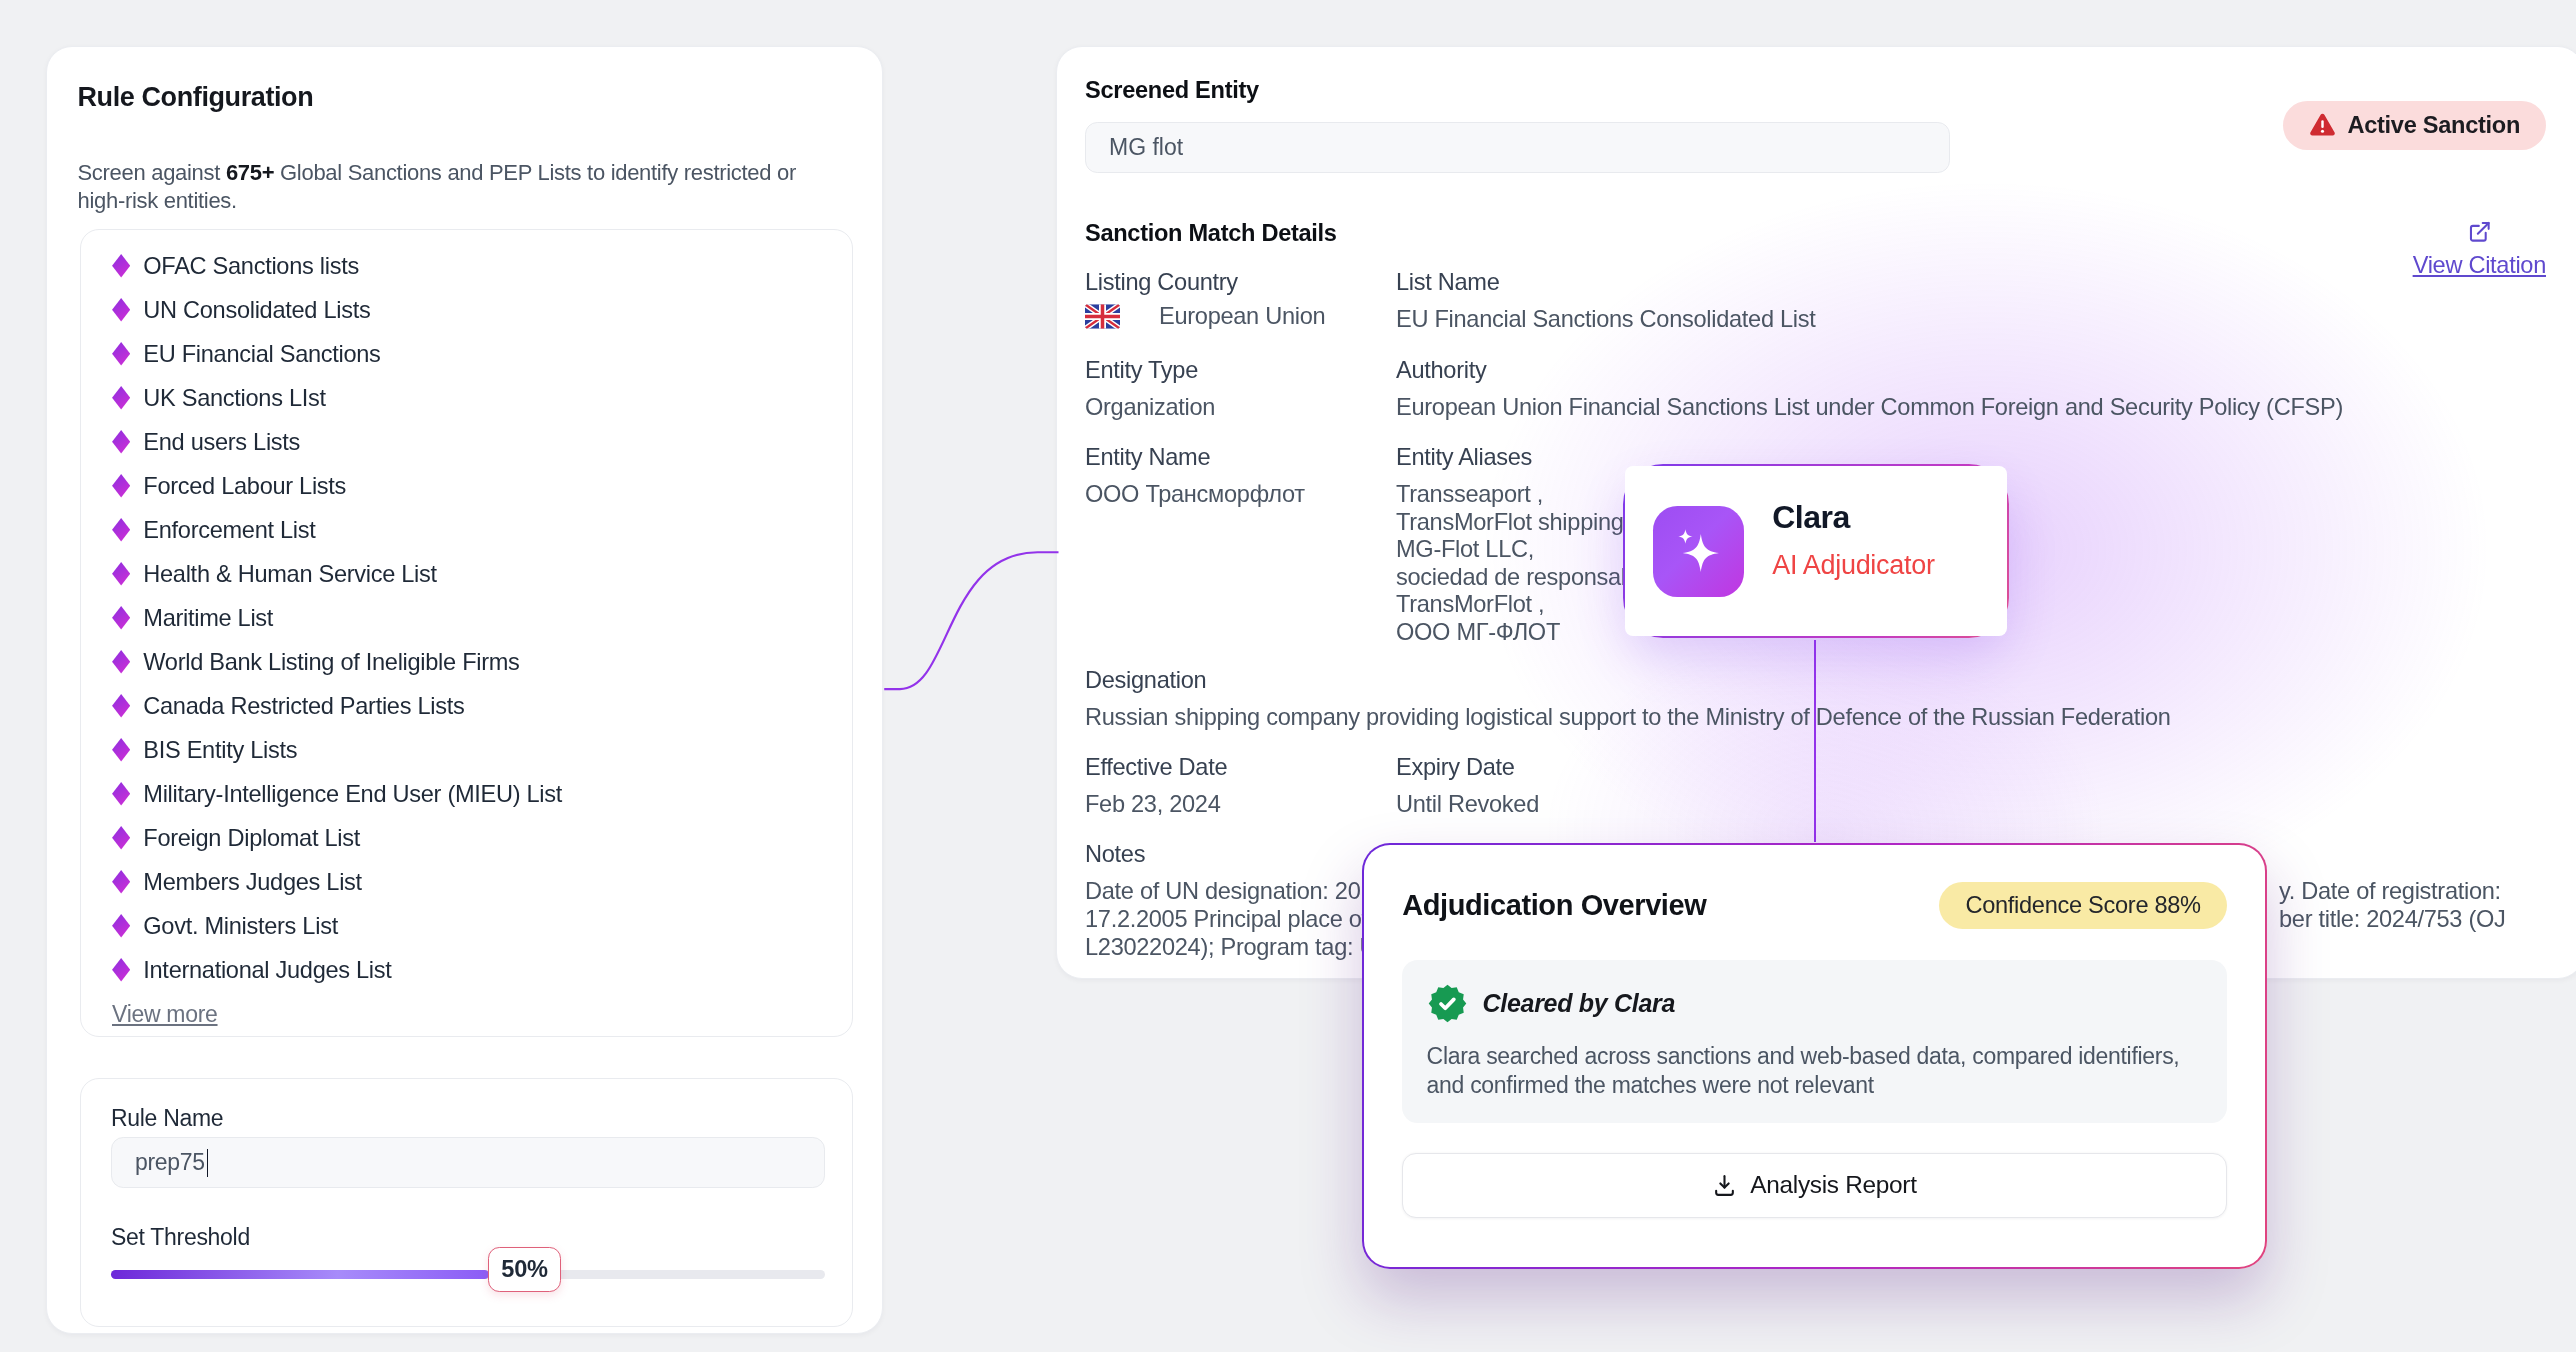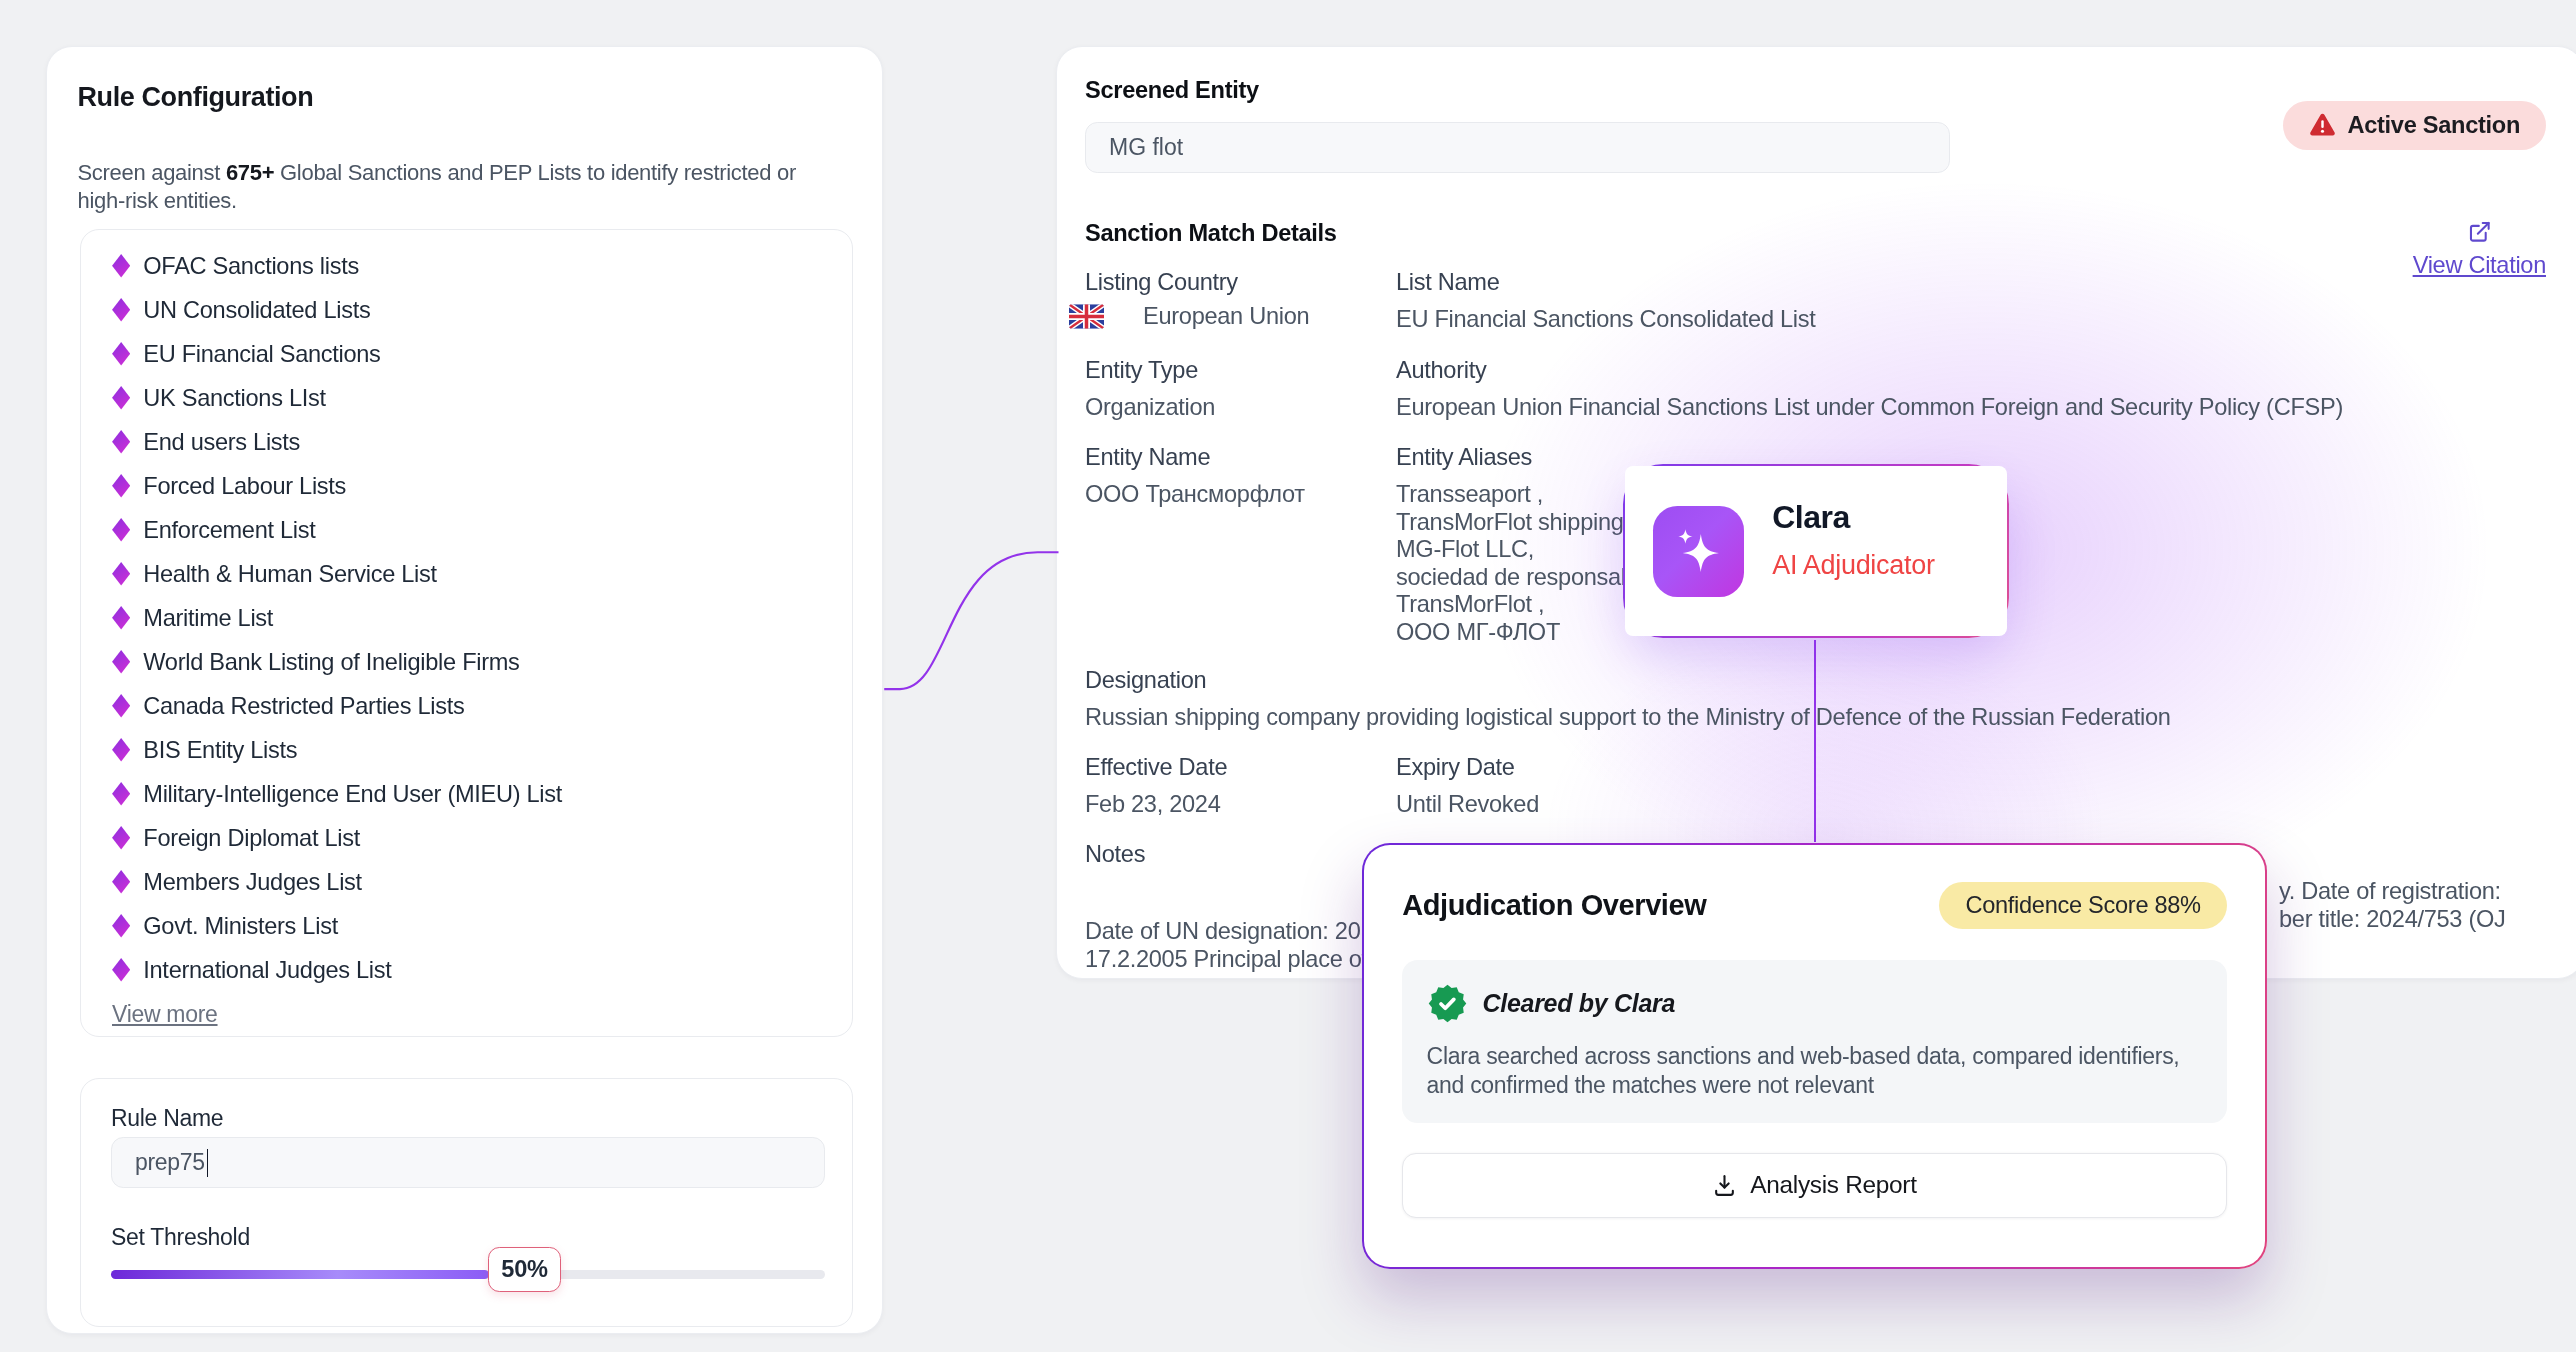--- a/index.html
+++ b/index.html
@@ -235,21 +235,21 @@
       <svg width="23.6" height="23.6" viewBox="0 0 24 24" fill="none" stroke="#5f49ce" stroke-width="2.1" stroke-linecap="round" stroke-linejoin="round">
         <path d="M18 13v6a2 2 0 0 1-2 2H5a2 2 0 0 1-2-2V8a2 2 0 0 1 2-2h6"></path>
           <path d="M15 3h6v6"></path>
           <path d="M10 14 21 3"></path>
       </svg>
       <span>View Citation</span>
     </div>
 
     <div class="abs fld" style="left:28px; top:222px;">Listing Country</div>
     <div class="abs fld" style="left:339px; top:222px;">List Name</div>
-    <div class="abs flag-row" style="left:12px; top:256px;gap:39px;">
+    <div class="abs flag-row" style="left:28px; top:256px;gap:39px;">
       <svg width="35" height="25" viewBox="0 0 60 42">
         <defs>
             <clipPath id="fclip">
               <rect width="60" height="42" rx="5"></rect>
             </clipPath>
           </defs>
         <g clip-path="url(#fclip)">
           <rect width="60" height="42" fill="#2b3f9e"></rect>
           <path d="M0,0 60,42 M60,0 0,42" stroke="#fff" stroke-width="9"></path>
           <path d="M0,0 60,42 M60,0 0,42" stroke="#d62d3c" stroke-width="4"></path>
@@ -282,21 +282,21 @@
 
     <div class="abs fld" style="left:28px; top:620px;">Designation</div>
     <div class="abs val" style="left:28px; top:657px; width:1265px;">Russian shipping company providing logistical support to the Ministry of Defence of the Russian Federation</div>
 
     <div class="abs fld" style="left:28px; top:707px;">Effective Date</div>
     <div class="abs fld" style="left:339px; top:707px;">Expiry Date</div>
     <div class="abs val" style="left:28px; top:744px;">Feb 23, 2024</div>
     <div class="abs val" style="left:339px; top:744px;">Until Revoked</div>
 
     <div class="abs fld" style="left:28px; top:794px;">Notes</div>
-    <div class="abs" style="left:28px; top:870px; line-height:28px; white-space:nowrap;">
+    <div class="abs" style="left:28px; top:830px; line-height:28px; white-space:nowrap;">
       <div class="val">Date of UN designation: 20</div>
       <div class="val">17.2.2005 Principal place of</div>
       <div class="val">L23022024); Program tag: U</div>
     </div>
     <div class="abs" style="left:1222px; top:830px; line-height:28px; white-space:nowrap;">
       <div class="val">y. Date of registration:</div>
       <div class="val">ber title: 2024/753 (OJ</div>
     </div>
   </section>
 

